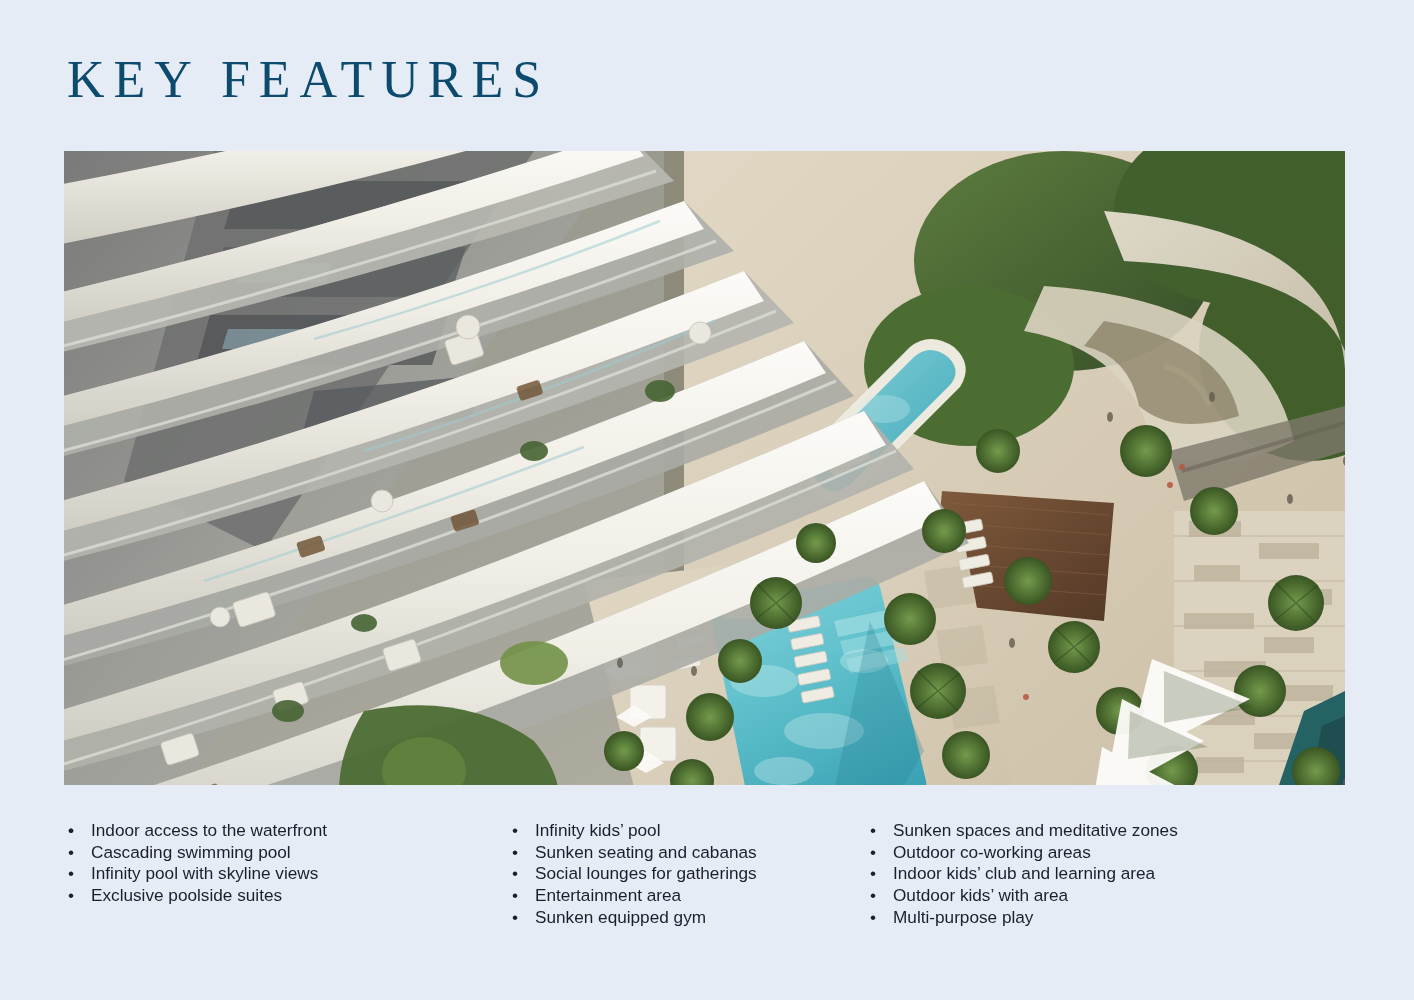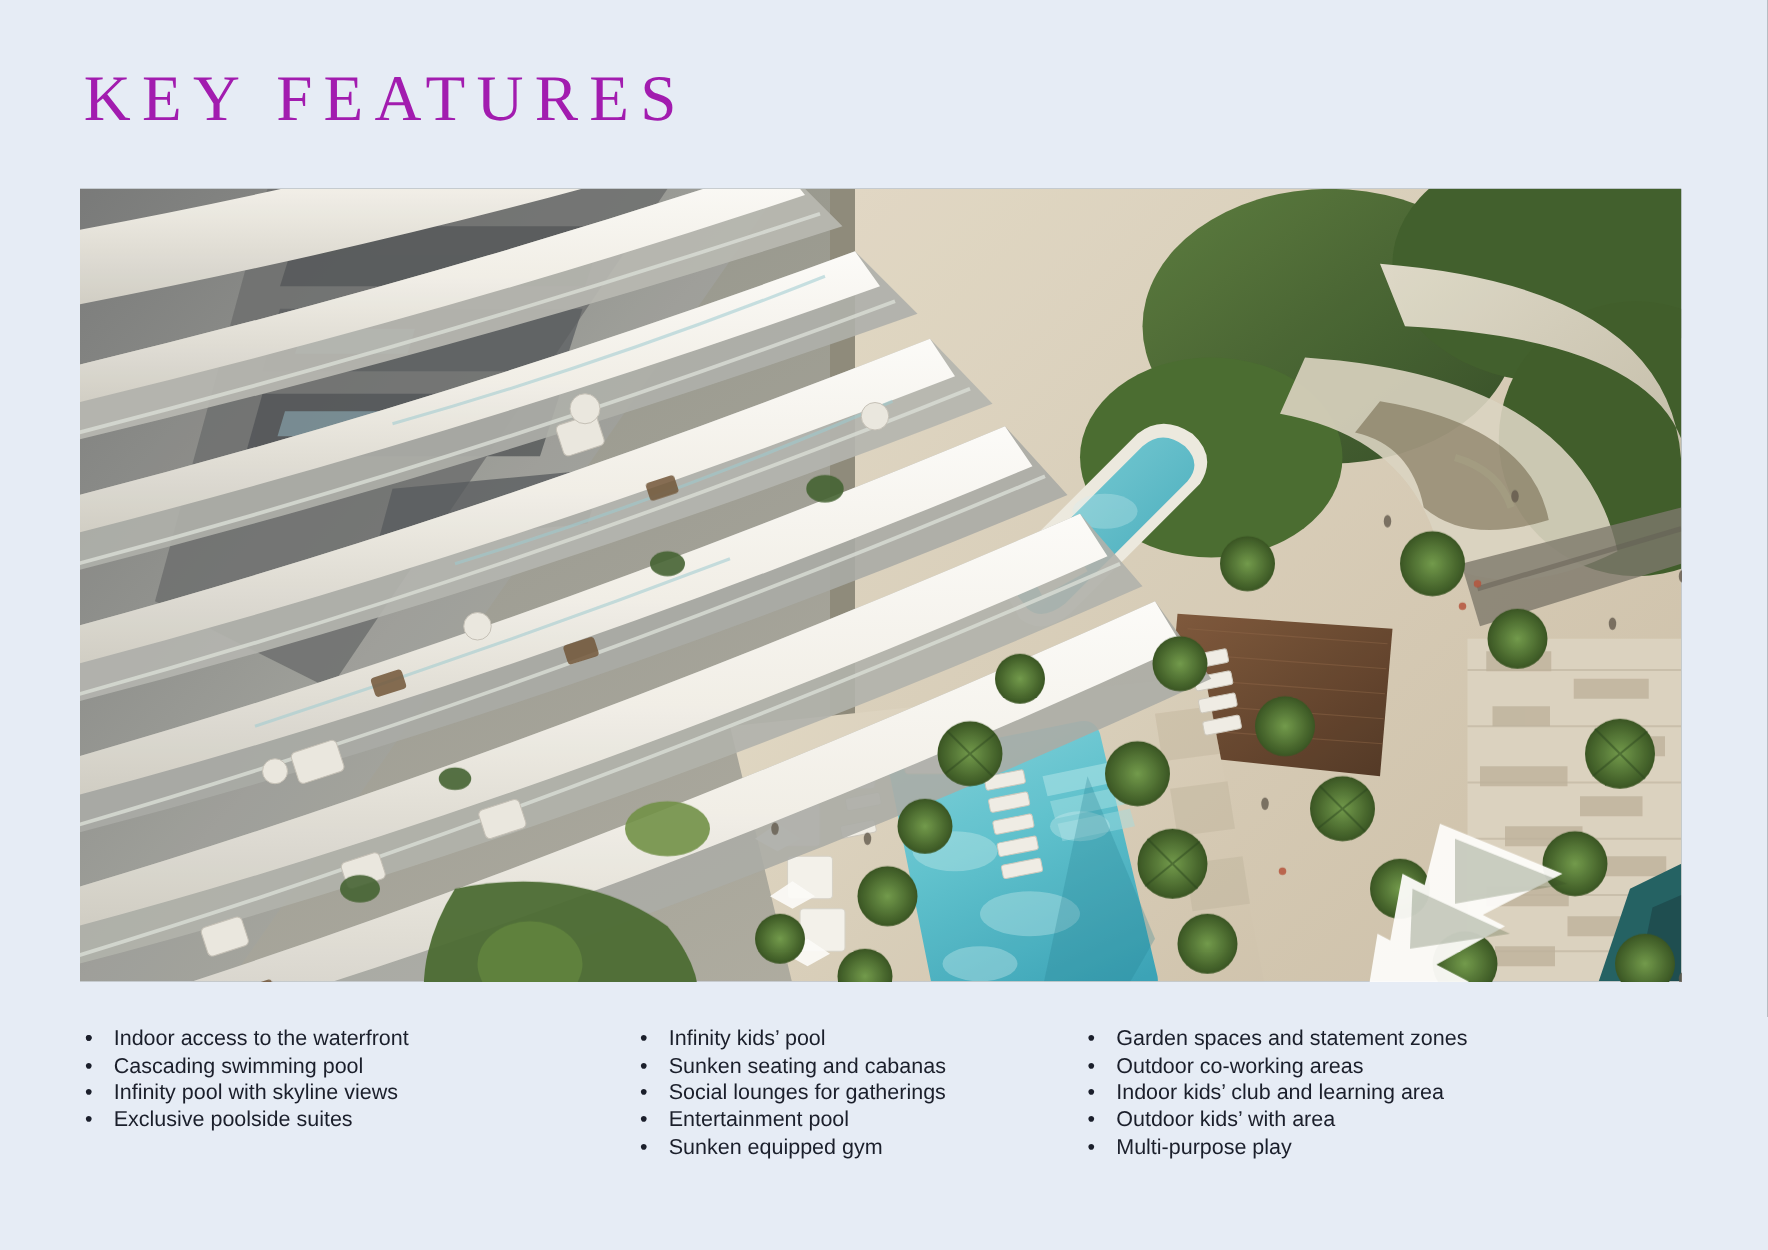--- a/index.html
+++ b/index.html
@@ -24,21 +24,21 @@
 
   
   .slide-title {
     position: absolute;
     left: 67px;
     top: 54px;
     font-family: "Liberation Serif", serif;
     font-size: 52px;
     line-height: 1;
     letter-spacing: 9px;
-    color: #a21caf;
+    color: #0c4a6e;
     font-weight: 400;
     white-space: nowrap;
   }
 
   
   .hero {
     position: absolute;
     left: 64px;
     top: 151px;
     width: 1281px;
@@ -501,32 +501,32 @@
       <div class="feat-item">
         <span class="feat-bullet">•</span>
         <span>Sunken seating and cabanas</span>
       </div>
       <div class="feat-item">
         <span class="feat-bullet">•</span>
         <span>Social lounges for gatherings</span>
       </div>
       <div class="feat-item">
         <span class="feat-bullet">•</span>
-        <span>Entertainment pool</span>
+        <span>Entertainment area</span>
       </div>
       <div class="feat-item">
         <span class="feat-bullet">•</span>
         <span>Sunken equipped gym</span>
       </div>
     </div>
 
     <div class="feat-col c3">
       <div class="feat-item">
         <span class="feat-bullet">•</span>
-        <span>Garden spaces and statement zones</span>
+        <span>Sunken spaces and meditative zones</span>
       </div>
       <div class="feat-item">
         <span class="feat-bullet">•</span>
         <span>Outdoor co-working areas</span>
       </div>
       <div class="feat-item">
         <span class="feat-bullet">•</span>
         <span>Indoor kids’ club and learning area</span>
       </div>
       <div class="feat-item">

